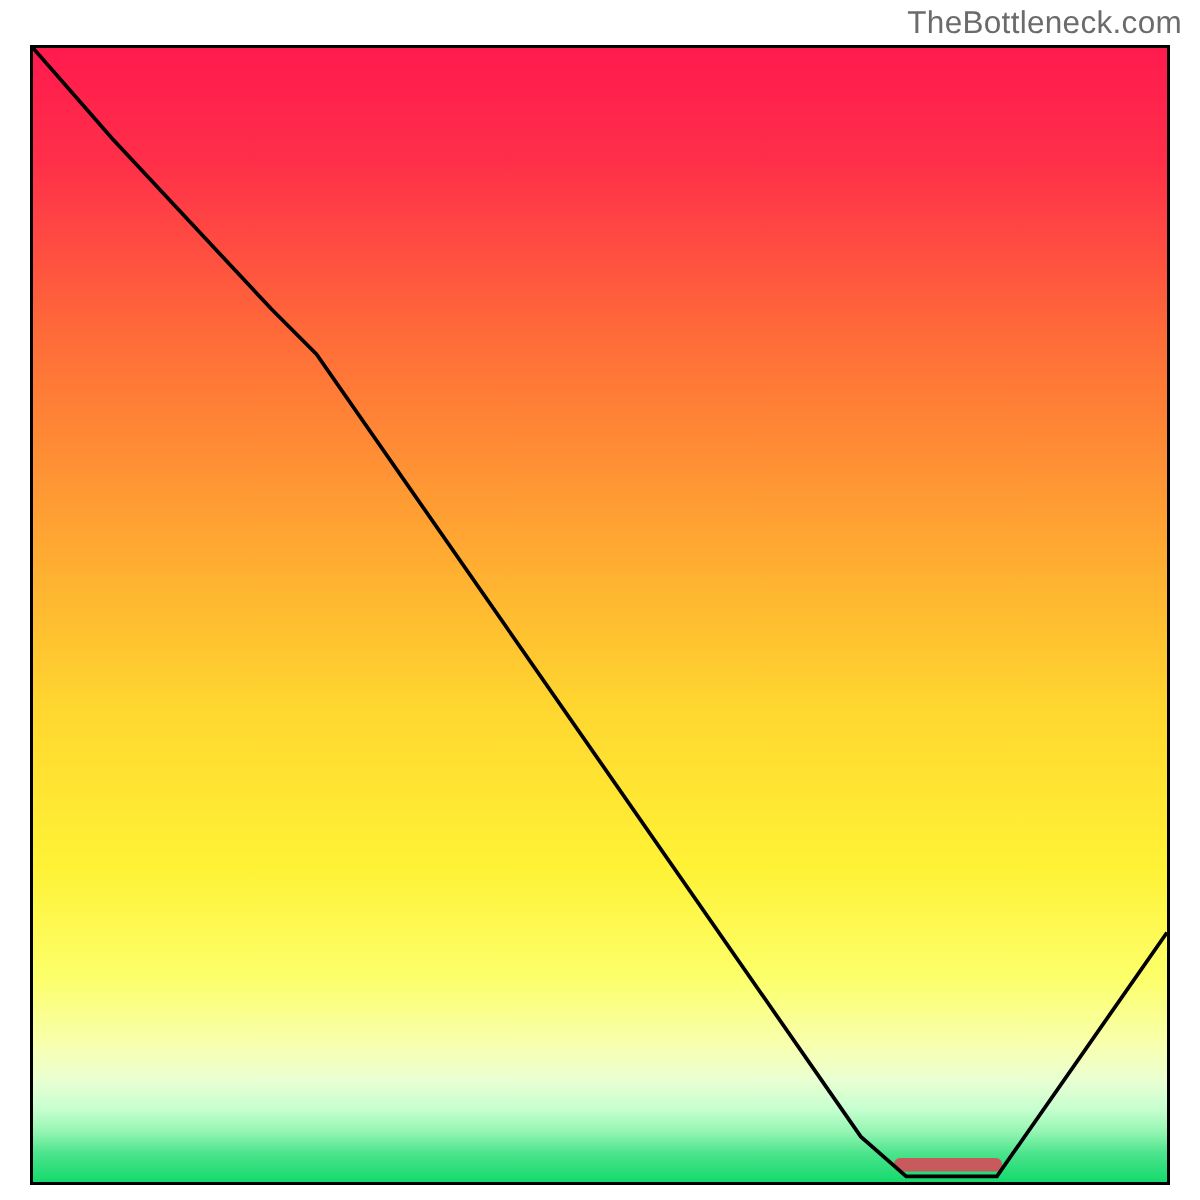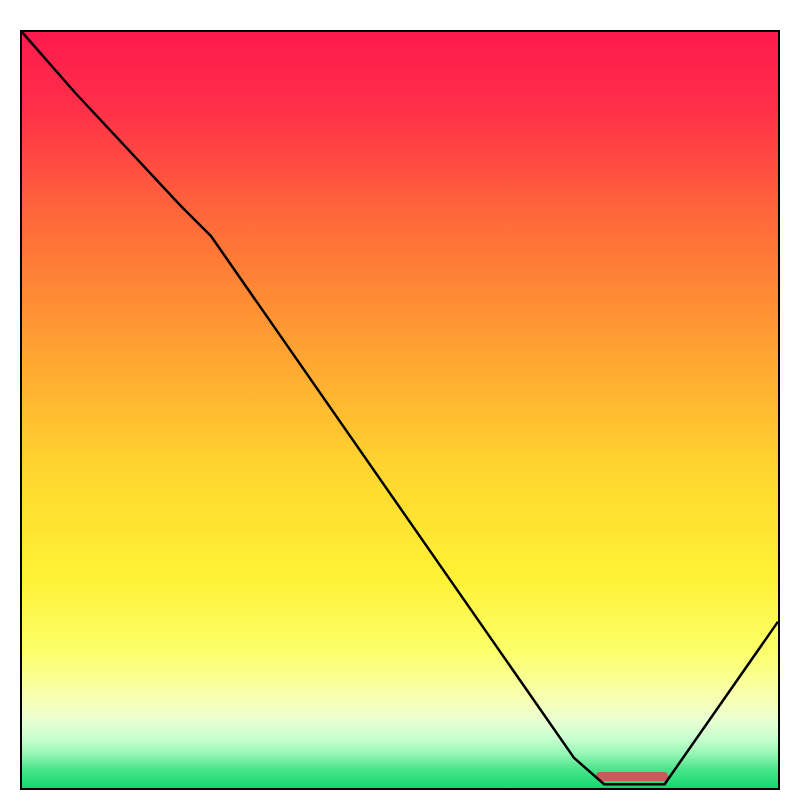--- a/index.html
+++ b/index.html
@@ -48,20 +48,21 @@
     height: 9px;
     background: #c85a5e;
     border-radius: 4px;
   }
 </style>
 </head>
 <body>
 
 <div class="stage">
 
+  <div class="watermark">TheBottleneck.com</div>
 
   <div class="plot-frame">
 
     <svg class="plot-gradient" viewBox="0 0 100 100" preserveAspectRatio="none">
       <defs>
         <linearGradient id="bgGrad" x1="0" y1="0" x2="0" y2="1">
             <stop offset="0%" stop-color="#ff1a4e"></stop>
             <stop offset="10%" stop-color="#ff2f49"></stop>
             <stop offset="25%" stop-color="#ff6a39"></stop>
             <stop offset="42%" stop-color="#ffa232"></stop>

